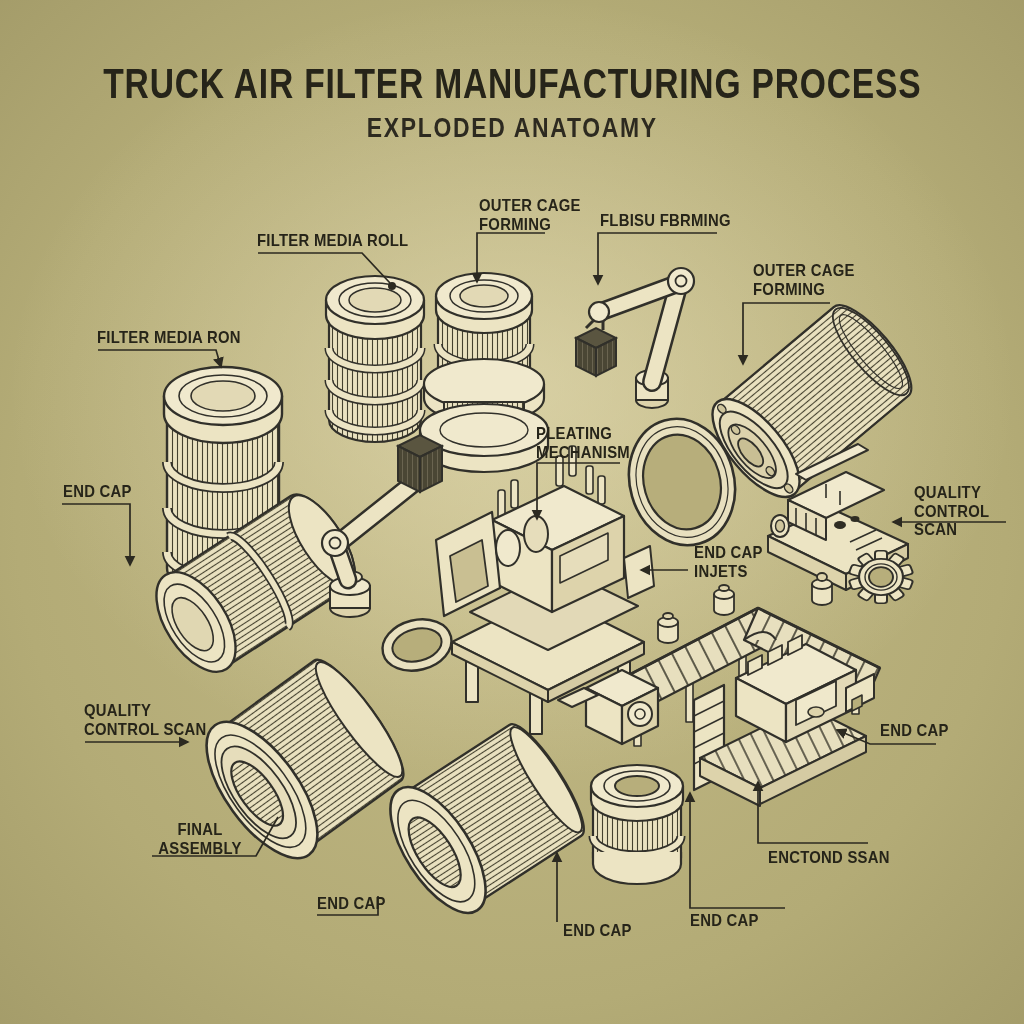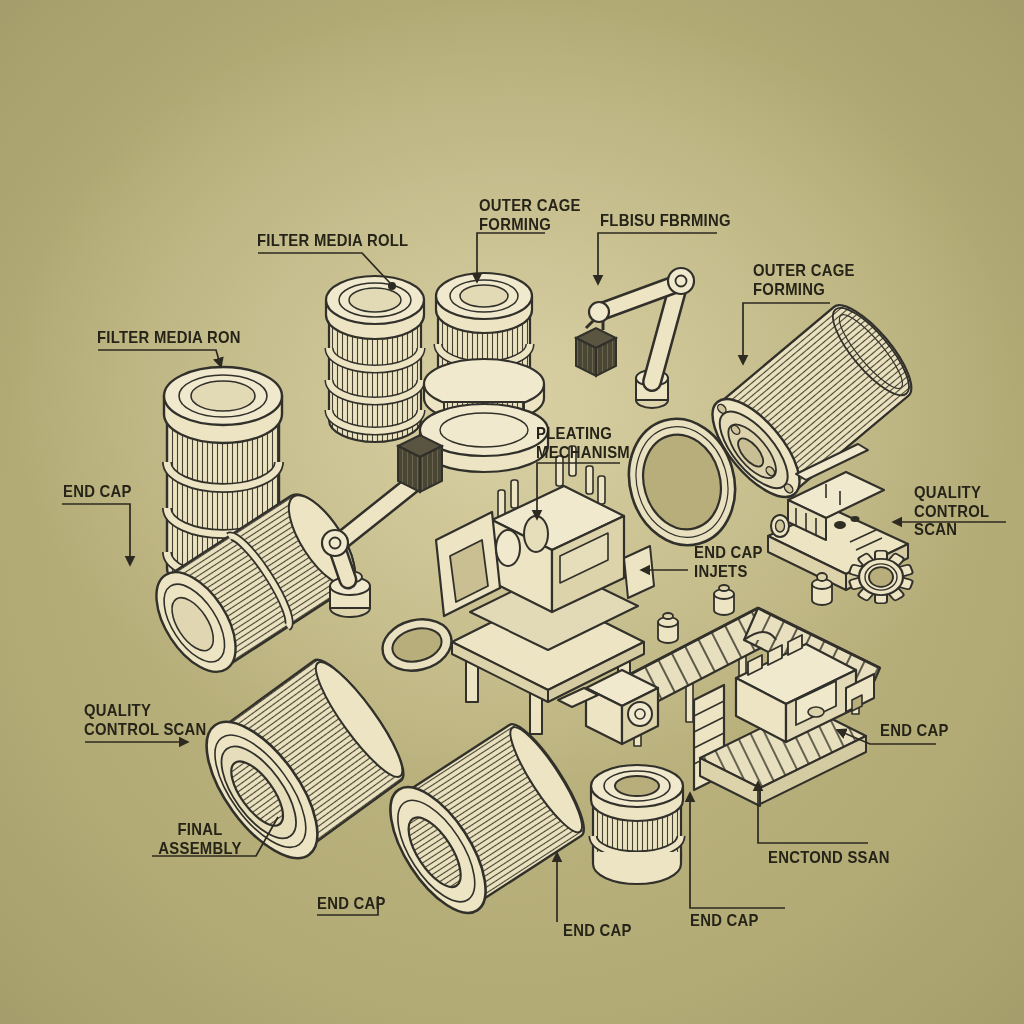--- a/index.html
+++ b/index.html
@@ -327,20 +327,22 @@
     <path d="M936,744 H870 L837,730" marker-end="url(#arr)"></path>
     <path d="M868,843 H758 V782" marker-end="url(#arr)"></path>
     <path d="M785,908 H690 V793" marker-end="url(#arr)"></path>
     <path d="M85,742 H188" marker-end="url(#arr)"></path>
     <path d="M152,856 H256 L278,817"></path>
     <path d="M317,915 H378 V896"></path>
     <path d="M557,922 V853" marker-end="url(#arr)"></path>
   </g>
 </svg>
 
+<div class="title"><span>TRUCK AIR FILTER MANUFACTURING PROCESS</span></div>
+<div class="subtitle"><span>EXPLODED ANATOAMY</span></div>
 
 <div class="lbl" style="left:257px;top:231px">FILTER MEDIA ROLL</div>
 <div class="lbl" style="left:479px;top:196px">OUTER CAGE
 FORMING</div>
 <div class="lbl" style="left:600px;top:211px">FLBISU FBRMING</div>
 <div class="lbl" style="left:753px;top:261px">OUTER CAGE
 FORMING</div>
 <div class="lbl" style="left:97px;top:328px">FILTER MEDIA RON</div>
 <div class="lbl" style="left:63px;top:482px">END CAP</div>
 <div class="lbl" style="left:536px;top:424px">PLEATING

